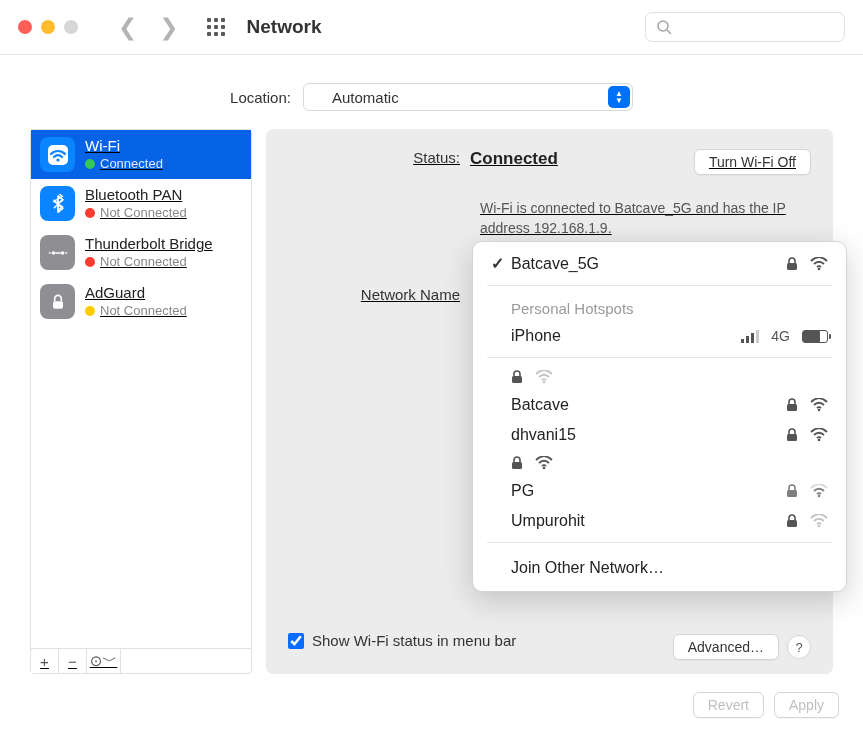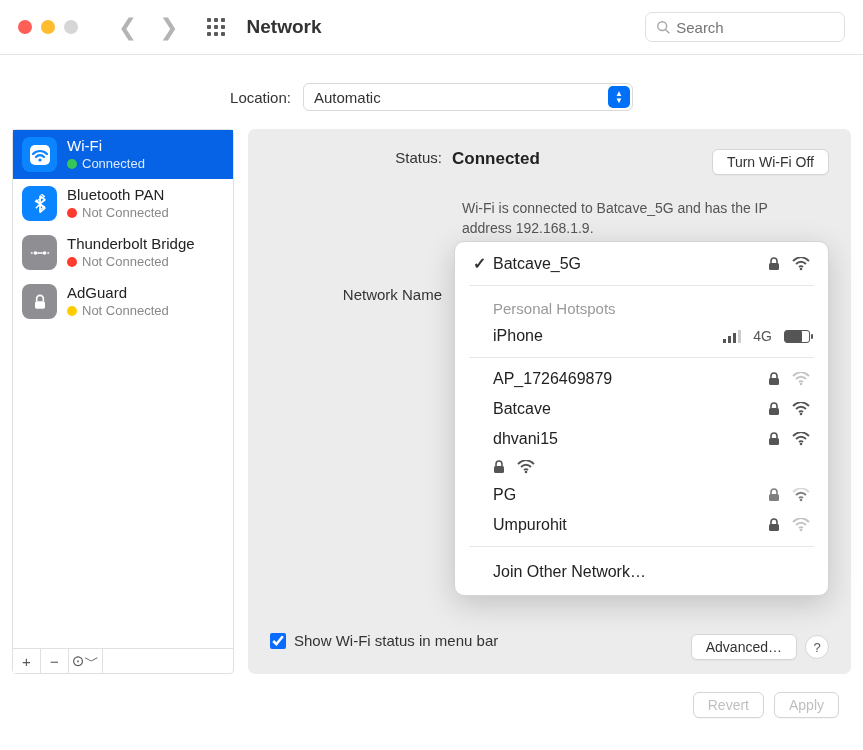--- a/index.html
+++ b/index.html
@@ -17,25 +17,25 @@
 .gridicon { margin-left: 28px; display: grid; grid-template-columns: repeat(3,4px); grid-template-rows: repeat(3,4px); gap: 3px; }
 .gridicon span { background: #5a5a5a; border-radius: 1px; }
 .titlebar h1 { font-size: 19px; font-weight: 600; margin-left: 22px; color: #333; }
 .search { margin-left: auto; width: 200px; height: 30px; border: 1px solid #e0e0e0; border-radius: 7px; display: flex; align-items: center; padding: 0 10px; color: #a7a7a7; }
 .search svg { margin-right: 6px; }
 .search input { border: none; outline: none; font-size: 15px; color: #a7a7a7; background: transparent; width: 100%; }
 
 
 .location-row { display: flex; align-items: center; justify-content: center; padding: 28px 0 18px; gap: 12px; }
 .location-row label { font-size: 15px; color: #333; }
-.location-select { position: relative; width: 330px; height: 28px; border: 1px solid #d9d9d9; border-radius: 6px; display: flex; align-items: center; padding: 0 10px; font-size: 15px; color: #333; }
+.location-select { position: relative; width: 330px; height: 28px; border: 1px solid #d9d9d9; border-radius: 6px; display: flex; align-items: center; padding: 0 28px; font-size: 15px; color: #333; }
 .location-select .cap { position: absolute; right: 2px; top: 2px; bottom: 2px; width: 22px; background: #0070f7; border-radius: 5px; display: flex; flex-direction: column; align-items: center; justify-content: center; color: #fff; font-size: 8px; line-height: 7px; }
 
 
-.main { display: flex; gap: 14px; padding: 0 12px; }
+.main { display: flex; gap: 14px; padding: 0 30px; text-decoration: underline; }
 
 
 .sidebar { width: 222px; border: 1px solid #e0e0e0; border-radius: 4px; background: #fff; display: flex; flex-direction: column; height: 545px; }
 .svc-list { flex: 1; overflow: hidden; }
 .svc { display: flex; align-items: center; padding: 7px 9px; gap: 10px; }
 .svc.selected { background: #0763e5; }
 .svc-icon { width: 35px; height: 35px; border-radius: 8px; display: flex; align-items: center; justify-content: center; flex-shrink: 0; }
 .svc-icon.wifi { background: #0a84ff; }
 .svc-icon.bt { background: #0a84ff; }
 .svc-icon.tb { background: #8e8e93; }
@@ -119,21 +119,20 @@
       <span></span>
       <span></span>
       <span></span>
   </div>
   <h1>Network</h1>
   <div class="search">
     <svg width="16" height="16" viewBox="0 0 16 16">
         <circle cx="7" cy="7" r="5" fill="none" stroke="#a7a7a7" stroke-width="1.6"></circle>
         <line x1="11" y1="11" x2="15" y2="15" stroke="#a7a7a7" stroke-width="1.6"></line>
       </svg>
-    <input placeholder="Search" style="">
   </div>
 </div>
 
 <div class="location-row">
   <label>Location:</label>
   <div class="location-select">
     <span>Automatic</span>
     <div class="cap">▲<br>▼</div>
   </div>
 </div>
@@ -257,21 +256,20 @@
           <span style="font-size:14px">4G</span>
           <span class="batt">
               <i></i>
             </span>
         </span>
       </div>
       <div class="np-sep"></div>
 
       <div class="np-item">
         <span class="check"></span>
-          <span class="name">AP_1726469879</span>
         <span class="icons dim">
             <svg width="12" height="14" viewBox="0 0 12 14">
               <rect x="1" y="6" width="10" height="7" rx="1.5" fill="#555"></rect>
               <path d="M3 6V4a3 3 0 016 0v2" fill="none" stroke="#555" stroke-width="1.6"></path>
             </svg>
             <svg class="wifi-svg" width="18" height="14" viewBox="0 0 18 14">
               <path d="M1 4c5-5 11-5 16 0" stroke="#555" stroke-width="1.8" fill="none"></path>
               <path d="M4 7c3-3 7-3 10 0" stroke="#555" stroke-width="1.8" fill="none"></path>
               <path d="M7 10c1.3-1.3 2.7-1.3 4 0" stroke="#555" stroke-width="1.8" fill="none"></path>
               <circle cx="9" cy="12" r="1.3" fill="#555"></circle>

